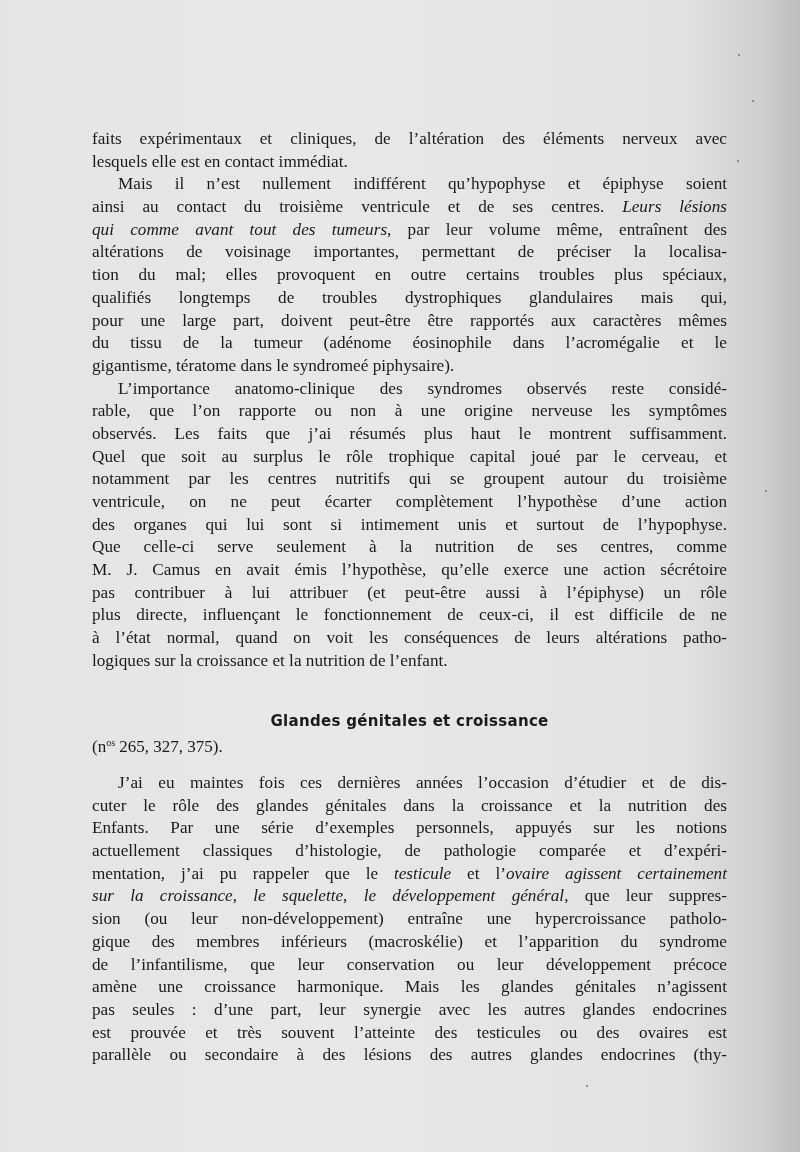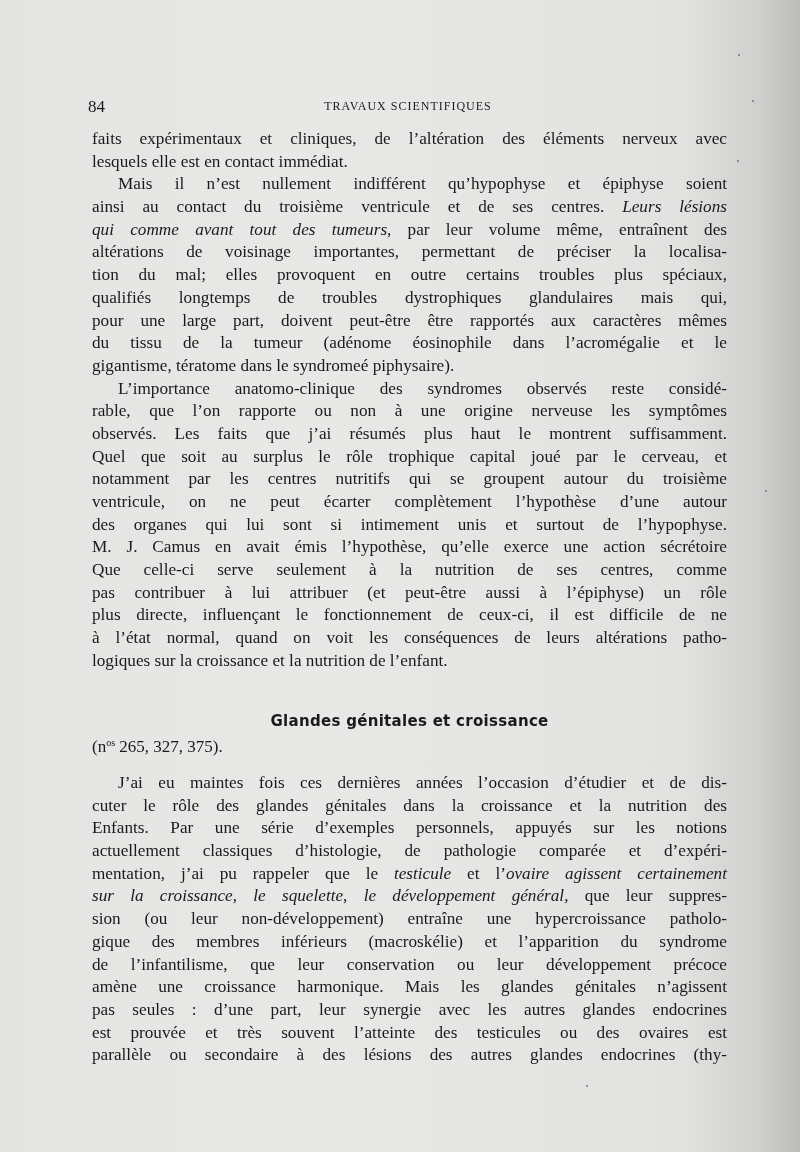--- a/index.html
+++ b/index.html
@@ -104,46 +104,42 @@
       width: 2px; height: 2px;
       border-radius: 50%;
       background: #777;
     }
   </style>
 </head>
 <body>
 
 <div class="page">
 
-  <div class="running-head">
-    <span class="page-number">84</span>
-    <span class="running-title">TRAVAUX SCIENTIFIQUES</span>
-  </div>
 
   <div class="body-text">
     <span class="line">faits expérimentaux et cliniques, de l’altération des éléments nerveux avec</span>
     <span class="line last">lesquels elle est en contact immédiat.</span>
     <span class="line indent">Mais il n’est nullement indifférent qu’hypophyse et épiphyse soient</span>
     <span class="line"><span>ainsi au contact du troisième ventricule et de ses centres. </span><span class="it">Leurs lésions</span></span>
     <span class="line"><span class="it">qui comme avant tout des tumeurs</span><span>, par leur volume même, entraînent des</span></span>
     <span class="line">altérations de voisinage importantes, permettant de préciser la localisa-</span>
     <span class="line">tion du mal; elles provoquent en outre certains troubles plus spéciaux,</span>
     <span class="line">qualifiés longtemps de troubles dystrophiques glandulaires mais qui,</span>
     <span class="line">pour une large part, doivent peut-être être rapportés aux caractères mêmes</span>
     <span class="line">du tissu de la tumeur (adénome éosinophile dans l’acromégalie et le</span>
     <span class="line last">gigantisme, tératome dans le syndromeé piphysaire).</span>
     <span class="line indent">L’importance anatomo-clinique des syndromes observés reste considé-</span>
     <span class="line">rable, que l’on rapporte ou non à une origine nerveuse les symptômes</span>
     <span class="line">observés. Les faits que j’ai résumés plus haut le montrent suffisamment.</span>
     <span class="line">Quel que soit au surplus le rôle trophique capital joué par le cerveau, et</span>
     <span class="line">notamment par les centres nutritifs qui se groupent autour du troisième</span>
-    <span class="line">ventricule, on ne peut écarter complètement l’hypothèse d’une autour</span>
+    <span class="line">ventricule, on ne peut écarter complètement l’hypothèse d’une action</span>
     <span class="line">des organes qui lui sont si intimement unis et surtout de l’hypophyse.</span>
+    <span class="line">Que celle-ci serve seulement à la nutrition de ses centres, comme</span>
     <span class="line">M. J. Camus en avait émis l’hypothèse, qu’elle exerce une action sécrétoire</span>
-    <span class="line">Que celle-ci serve seulement à la nutrition de ses centres, comme</span>
     <span class="line">pas contribuer à lui attribuer (et peut-être aussi à l’épiphyse) un rôle</span>
     <span class="line">plus directe, influençant le fonctionnement de ceux-ci, il est difficile de ne</span>
     <span class="line">à l’état normal, quand on voit les conséquences de leurs altérations patho-</span>
     <span class="line last">logiques sur la croissance et la nutrition de l’enfant.</span>
   </div>
 
   <div class="section-heading">Glandes génitales et croissance</div>
   <div class="section-refs"><span>(n</span><sup>os</sup><span> 265, 327, 375).</span></div>
 
   <div class="body-text-2">

